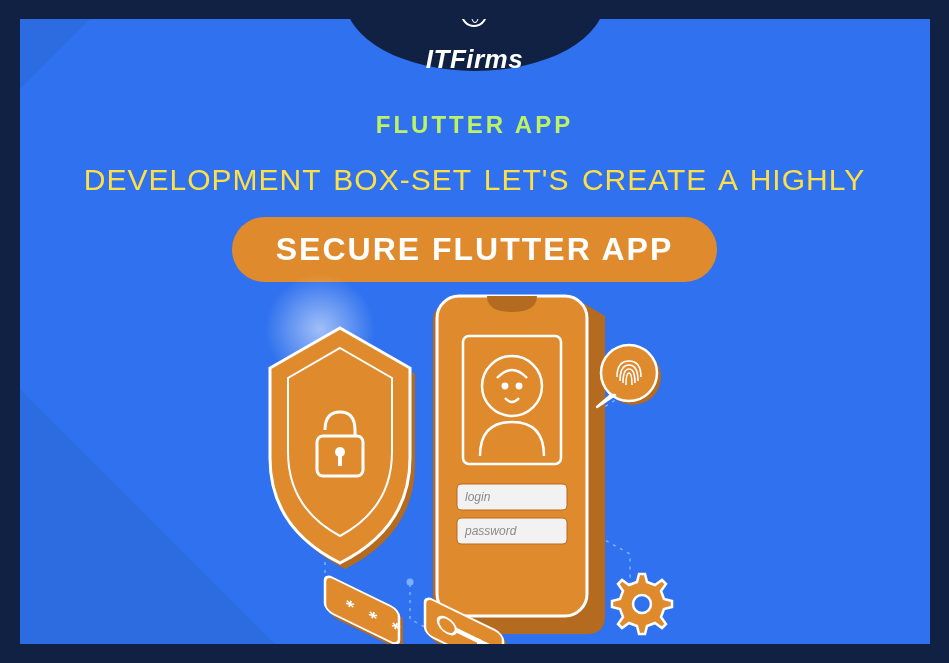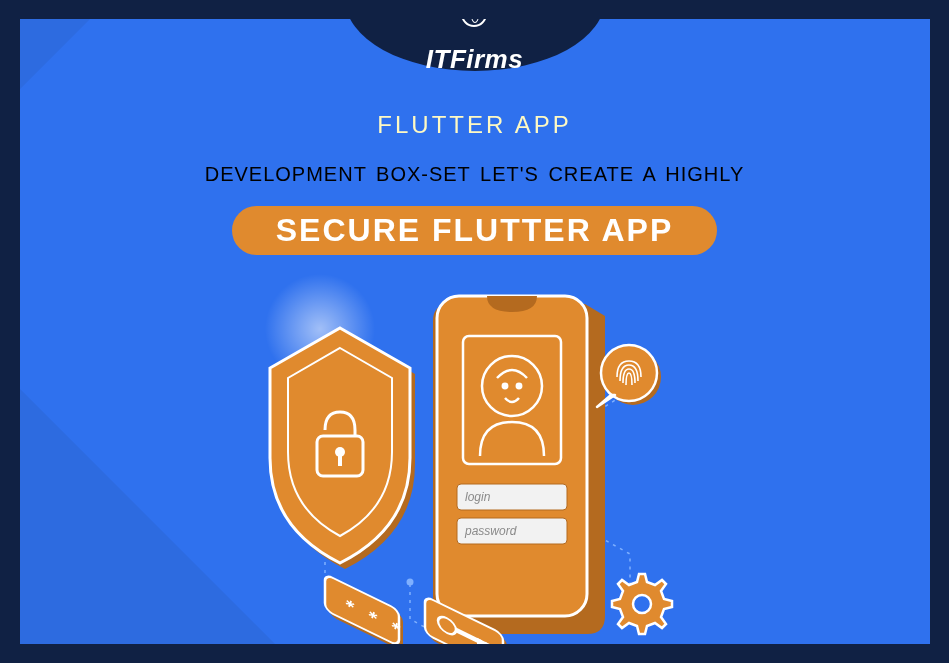--- a/index.html
+++ b/index.html
@@ -57,42 +57,42 @@
   .logo-wrap { display:flex; flex-direction:column; align-items:center; gap:2px; margin-top:6px;}
   .logo-text { color:#fff; font-weight:700; font-size:26px; font-style:italic; letter-spacing:0.5px;margin-top:15px;}
   .logo-icon { width:26px; height:26px; border:2px solid #fff; border-radius:50%; position:relative;}
   .logo-icon:before, .logo-icon:after {
     content:""; position:absolute; border:1.5px solid #fff; border-radius:50%;
   }
   .logo-icon:before { width:14px; height:6px; left:4px; top:8px;}
   .logo-icon:after { width:6px; height:14px; left:8px; top:4px;}
   .sub {
     margin-top: 92px;
-    color: #fef9c3;
-    font-weight: 400;
+    color: #bef264;
+    font-weight: 700;
     letter-spacing: 3px;
     font-size: 24px;
   }
   .headline {
     margin-top: 24px;
-    color: #000000;
-    font-size: 20px;
+    color: #fde047;
+    font-size: 30px;
     font-weight: 400;
     letter-spacing: 1px;
     word-spacing: 3px;
     text-align: center;
   }
   .pill {
     margin-top: 20px;
     background: #e08a2e;
     color: #fff;
     font-size: 32px;
     font-weight: 700;
     letter-spacing: 2px;
-    padding: 6px 44px;
+    padding: 14px 44px;
     border-radius: 40px;
   }
   .art {
     position: absolute;
     bottom: -10px;
     left: 50%;
     transform: translateX(-50%);
     width: 600px;
     height: 380px;
     font-style: italic;

